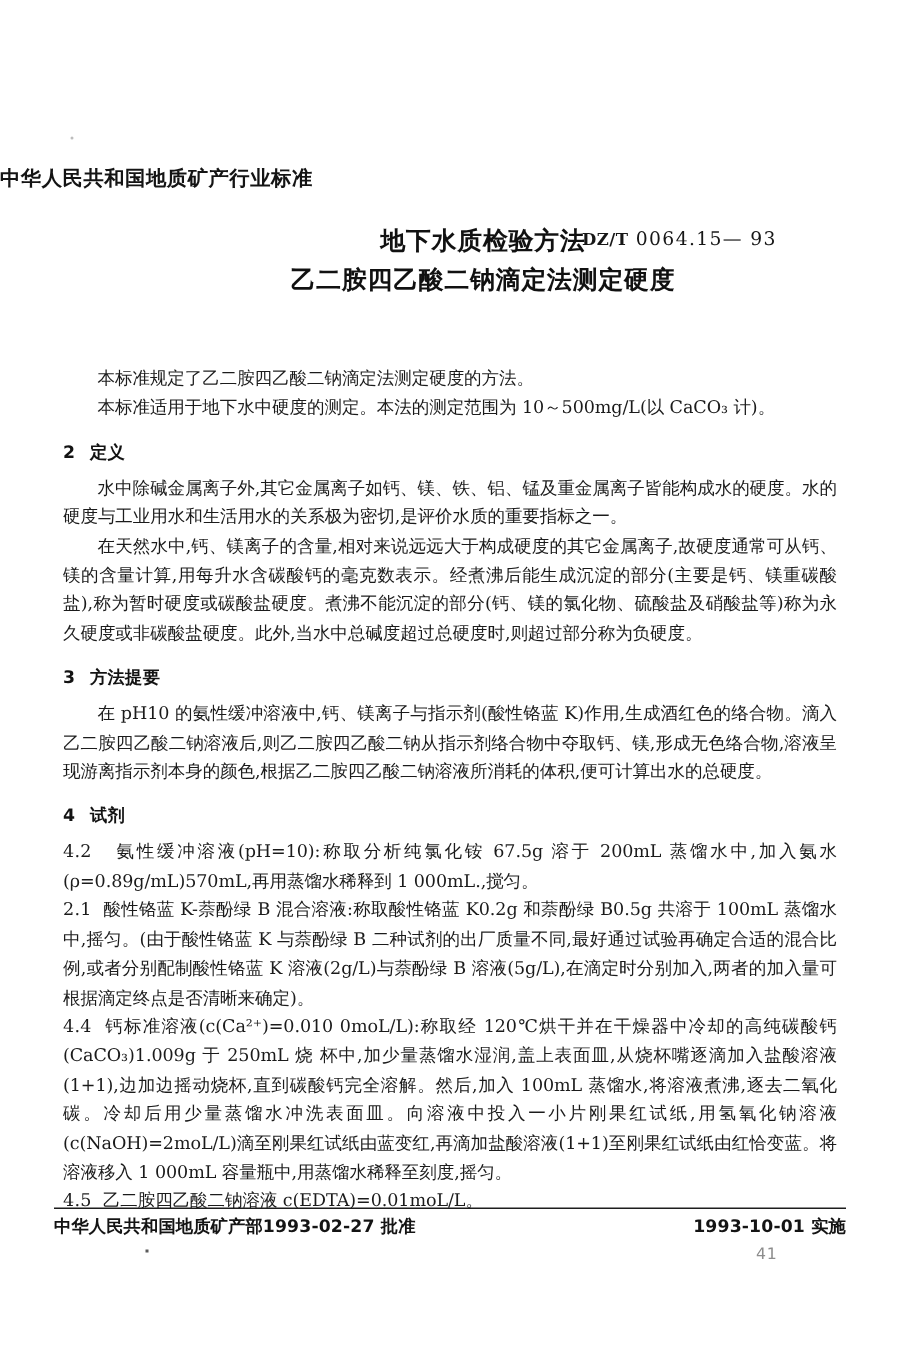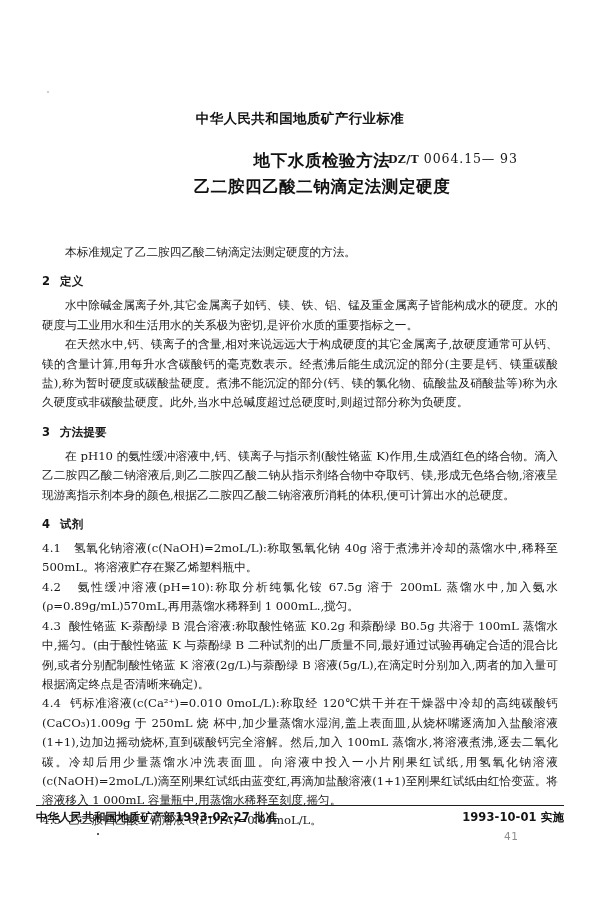--- a/index.html
+++ b/index.html
@@ -32,21 +32,21 @@
     background: #9a9a9a;
     border-radius: 50%;
     opacity: .65;
   }
 
   
   .std-org {
     position: absolute;
     left: 0; top: 110px;
     width: 600px;
-    text-align: center;
+    text-align: left;
     font-family: "DejaVu Sans", "Liberation Sans", sans-serif;
     font-weight: bold;
     font-size: 13.5px;
     letter-spacing: .4px;
     color: #141414;
   }
   .title-block {
     position: absolute;
     left: 0; top: 148px;
     width: 600px;
@@ -170,44 +170,44 @@
 
   <div class="std-code">
     <span class="pfx">DZ/T</span>
     <span>0064.15— 93</span>
   </div>
 
   <div class="content">
 
     <div class="gap-s"></div>
     <p class="para indent2">本标准规定了乙二胺四乙酸二钠滴定法测定硬度的方法。</p>
+    <p class="para indent2">本标准适用于地下水中硬度的测定。本法的测定范围为 10～500mg/L(以 CaCO₃ 计)。</p>
 
     <div class="gap-m"></div>
 
     <h2 class="sec"><span class="num">2</span><span>定义</span></h2>
     <div class="gap-s"></div>
     <p class="para indent2">水中除碱金属离子外,其它金属离子如钙、镁、铁、铝、锰及重金属离子皆能构成水的硬度。水的硬度与工业用水和生活用水的关系极为密切,是评价水质的重要指标之一。</p>
     <p class="para indent2">在天然水中,钙、镁离子的含量,相对来说远远大于构成硬度的其它金属离子,故硬度通常可从钙、镁的含量计算,用每升水含碳酸钙的毫克数表示。经煮沸后能生成沉淀的部分(主要是钙、镁重碳酸盐),称为暂时硬度或碳酸盐硬度。煮沸不能沉淀的部分(钙、镁的氯化物、硫酸盐及硝酸盐等)称为永久硬度或非碳酸盐硬度。此外,当水中总碱度超过总硬度时,则超过部分称为负硬度。</p>
 
     <div class="gap-m"></div>
 
     <h2 class="sec"><span class="num">3</span><span>方法提要</span></h2>
     <div class="gap-s"></div>
     <p class="para indent2">在 pH10 的氨性缓冲溶液中,钙、镁离子与指示剂(酸性铬蓝 K)作用,生成酒红色的络合物。滴入乙二胺四乙酸二钠溶液后,则乙二胺四乙酸二钠从指示剂络合物中夺取钙、镁,形成无色络合物,溶液呈现游离指示剂本身的颜色,根据乙二胺四乙酸二钠溶液所消耗的体积,便可计算出水的总硬度。</p>
 
     <div class="gap-m"></div>
 
     <h2 class="sec"><span class="num">4</span><span>试剂</span></h2>
     <div class="gap-s"></div>
 
-    <p class="para item"><span class="lab lat">4.1</span>&nbsp;&nbsp;&nbsp;<span>氢氧化钠溶液(c(NaOH)=2moL/L):称取氢氧化钠 40g 溶于煮沸并冷却的蒸馏水中,稀释至 500mL。将溶液贮存在聚乙烯塑料瓶中。</span></p>
 
     <p class="para item"><span class="lab lat">4.2</span>&nbsp;&nbsp;&nbsp;<span>氨性缓冲溶液(pH=10):称取分析纯氯化铵 67.5g 溶于 200mL 蒸馏水中,加入氨水(ρ=0.89g/mL)570mL,再用蒸馏水稀释到 1 000mL.,搅匀。</span></p>
 
-    <p class="para item"><span class="lab lat">4.3</span>&nbsp;&nbsp;<span>酸性铬蓝 K-萘酚绿 B 混合溶液:称取酸性铬蓝 K0.2g 和萘酚绿 B0.5g 共溶于 100mL 蒸馏水中,摇匀。(由于酸性铬蓝 K 与萘酚绿 B 二种试剂的出厂质量不同,最好通过试验再确定合适的混合比例,或者分别配制酸性铬蓝 K 溶液(2g/L)与萘酚绿 B 溶液(5g/L),在滴定时分别加入,两者的加入量可根据滴定终点是否清晰来确定)。</span></p>
+    <p class="para item"><span class="lab lat">2.1</span>&nbsp;&nbsp;<span>酸性铬蓝 K-萘酚绿 B 混合溶液:称取酸性铬蓝 K0.2g 和萘酚绿 B0.5g 共溶于 100mL 蒸馏水中,摇匀。(由于酸性铬蓝 K 与萘酚绿 B 二种试剂的出厂质量不同,最好通过试验再确定合适的混合比例,或者分别配制酸性铬蓝 K 溶液(2g/L)与萘酚绿 B 溶液(5g/L),在滴定时分别加入,两者的加入量可根据滴定终点是否清晰来确定)。</span></p>
 
     <p class="para item"><span class="lab lat">4.4</span>&nbsp;&nbsp;<span>钙标准溶液(c(Ca²⁺)=0.010 0moL/L):称取经 120℃烘干并在干燥器中冷却的高纯碳酸钙(CaCO₃)1.009g 于 250mL 烧 杯中,加少量蒸馏水湿润,盖上表面皿,从烧杯嘴逐滴加入盐酸溶液(1+1),边加边摇动烧杯,直到碳酸钙完全溶解。然后,加入 100mL 蒸馏水,将溶液煮沸,逐去二氧化碳。冷却后用少量蒸馏水冲洗表面皿。向溶液中投入一小片刚果红试纸,用氢氧化钠溶液(c(NaOH)=2moL/L)滴至刚果红试纸由蓝变红,再滴加盐酸溶液(1+1)至刚果红试纸由红恰变蓝。将溶液移入 1 000mL 容量瓶中,用蒸馏水稀释至刻度,摇匀。</span></p>
 
     <p class="para item"><span class="lab lat">4.5</span>&nbsp;&nbsp;<span>乙二胺四乙酸二钠溶液 c(EDTA)=0.01moL/L。</span></p>
 
   </div>
 
   <div class="footer-rule"></div>
   <div class="footer">
     <span class="left">中华人民共和国地质矿产部1993-02-27 批准</span>

